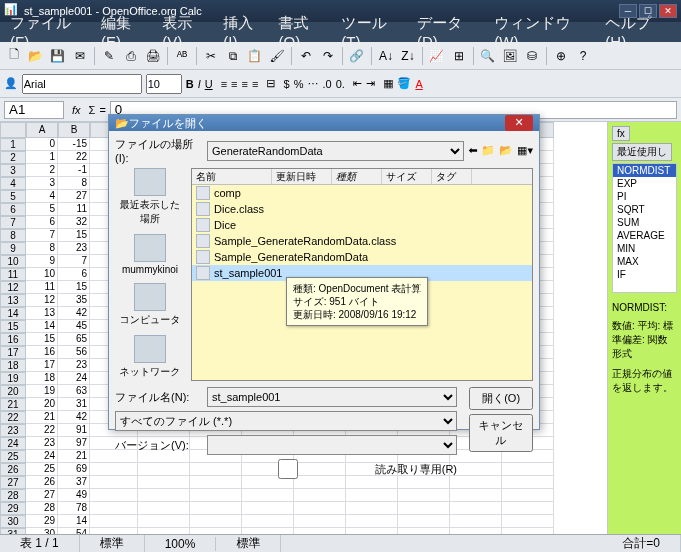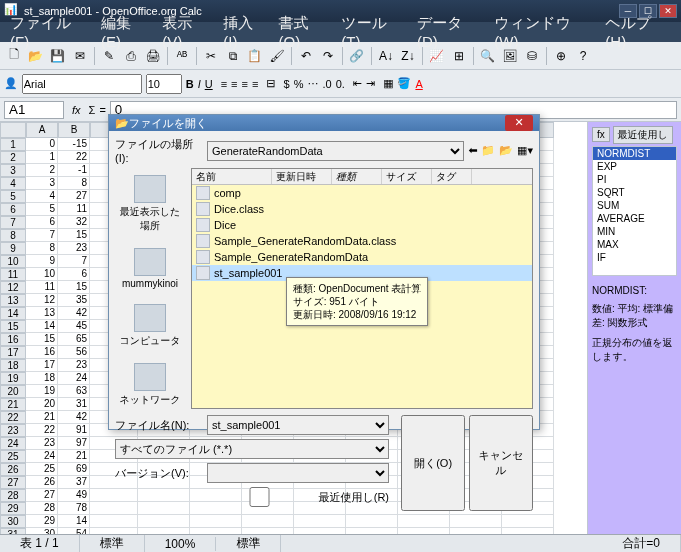--- a/index.html
+++ b/index.html
@@ -22,46 +22,46 @@
 .formula-bar .fx { padding: 0 4px; font-style: italic; }
 .formula-bar .input { flex: 1; height: 18px; border: 1px solid #a0a8b0; background: white; padding: 0 4px; }
 .main { display: flex; height: calc(552px - 22px - 20px - 28px - 28px - 24px - 18px); }
 .sheet-area { flex: 1; background: white; position: relative; overflow: hidden; }
 .grid { display: grid; grid-template-columns: 26px 32px 32px 48px repeat(8, 52px); font-size: 10px; }
 .col-hdr { background: #e4e8ec; border: 1px solid #c0c8d0; text-align: center; height: 16px; line-height: 14px; cursor: pointer; }
 .row-hdr { background: #e4e8ec; border: 1px solid #c0c8d0; text-align: center; height: 13px; line-height: 12px; cursor: pointer; }
 .cell { border-right: 1px solid #d8dce0; border-bottom: 1px solid #d8dce0; height: 13px; padding: 0 2px; text-align: right; line-height: 12px; overflow: hidden; cursor: cell; }
 .status-bar { height: 18px; background: #e4e8ec; border-top: 1px solid #a0a8b0; display: flex; align-items: center; font-size: 12px; }
 .status-bar .seg { border-right: 1px solid #c0c8d0; padding: 0 20px; }
-.side-panel { width: 94px; background: #c4b5fd; border-left: 1px solid #c0c8d0; padding: 4px; font-size: 10px; }
+.side-panel { width: 74px; background: #bef264; border-left: 1px solid #c0c8d0; padding: 4px; font-size: 10px; }
 .side-panel .btn { border: 1px solid #a0a8b0; background: #e0e4e8; padding: 1px 4px; margin-bottom: 2px; display: inline-block; cursor: pointer; }
 .side-panel .func-list { border: 1px solid #c0c8d0; background: white; height: 130px; overflow: auto; }
 .side-panel .func-list .item { padding: 1px 4px; cursor: pointer; }
 .side-panel .func-list .item.sel { background: #3060c0; color: white; }
 .side-panel .desc { margin-top: 8px; font-size: 10px; line-height: 1.4; }
 .dialog { position: absolute; left: 108px; top: 114px; width: 432px; height: 316px; background: #f0f0f0; border: 1px solid #7090b0; box-shadow: 2px 2px 8px rgba(0,0,0,0.3); display: flex; flex-direction: column; }
 .dlg-title { background: linear-gradient(#6090c8, #4878b0); color: white; height: 22px; display: flex; align-items: center; padding: 0 6px; font-size: 11px; }
 .dlg-title .t { flex: 1; }
 .dlg-title .close { width: 28px; height: 16px; background: #c03030; color: white; text-align: center; border-radius: 2px; cursor: pointer; line-height: 14px; }
 .dlg-body { flex: 1; display: flex; padding: 6px; gap: 6px; }
 .dlg-left { width: 70px; text-align: center; font-size: 10px; display: flex; flex-direction: column; overflow: hidden; }
-.dlg-left .loc { margin-bottom: 8px; cursor: pointer; margin-top: 7px; }
+.dlg-left .loc { margin-bottom: 8px; cursor: pointer; }
 .dlg-left .loc .ic { width: 32px; height: 28px; margin: 0 auto 2px; background: #d0d8e0; border: 1px solid #a0b0c0; }
 .dlg-right { flex: 1; display: flex; flex-direction: column; }
 .dlg-row { display: flex; align-items: center; margin-bottom: 4px; gap: 4px; font-size: 11px; }
 .dlg-row label { width: 88px; text-align: left; }
 .dlg-row select, .dlg-row input { flex: 1; font-size: 11px; height: 20px; border: 1px solid #888; }
 .file-list { flex: 1; background: #fef9c3; border: 1px solid #888; margin-bottom: 6px; position: relative; }
 .file-list .cols { display: flex; background: #f0f0f0; border-bottom: 1px solid #c0c0c0; font-size: 10px; height: 16px; }
 .file-list .cols .c { border-right: 1px solid #d0d0d0; padding: 1px 4px; cursor: pointer; }
 .file-list .fitem { display: flex; align-items: center; padding: 1px 4px; font-size: 11px; cursor: pointer; gap: 4px; }
 .file-list .fitem.sel { background: #bde0ff; }
 .file-list .fic { width: 14px; height: 14px; background: #e0e4ec; border: 1px solid #b0b8c0; display: inline-block; }
 .tooltip { position: absolute; left: 94px; top: 108px; background: #ffffe0; border: 1px solid #808080; padding: 4px 6px; font-size: 10px; line-height: 1.3; box-shadow: 1px 1px 3px rgba(0,0,0,.3); }
-.dlg-btns { display: flex; flex-direction: row; gap: 4px; margin-left: 6px; }
+.dlg-btns { display: flex; flex-direction: column; gap: 4px; margin-left: 6px; }
 .dlg-btns button { font-size: 11px; padding: 2px 6px; width: 64px; cursor: pointer; }
 </style>
 </head>
 <body>
 
 <div class="title-bar">
   <span class="icon">📊</span>
   <span class="title">st_sample001 - OpenOffice.org Calc</span>
   <div class="win-controls">
     <div class="win-btn">─</div>
@@ -629,21 +629,21 @@
           </div>
           <div class="dlg-row">
             <select><option>すべてのファイル (*.*)</option></select>
           </div>
           <div class="dlg-row">
             <label>バージョン(V):</label>
             <select><option></option></select>
           </div>
           <div class="dlg-row" style="margin-left:90px">
             <input type="checkbox" style="">
-            <span>最近使用し(R)</span>
+            <span>読み取り専用(R)</span>
           </div>
         </div>
         <div class="dlg-btns">
           <button>開く(O)</button>
           <button>キャンセル</button>
         </div>
       </div>
     </div>
   </div>
 </div>

